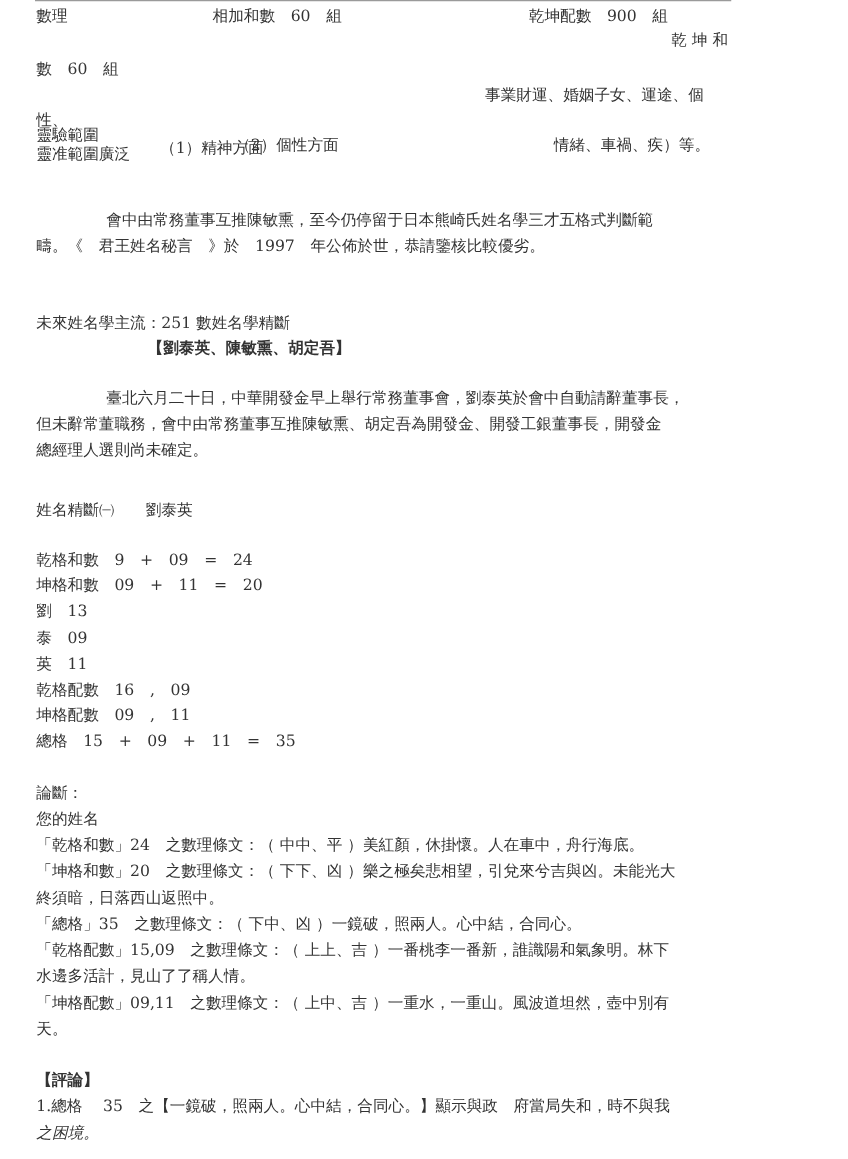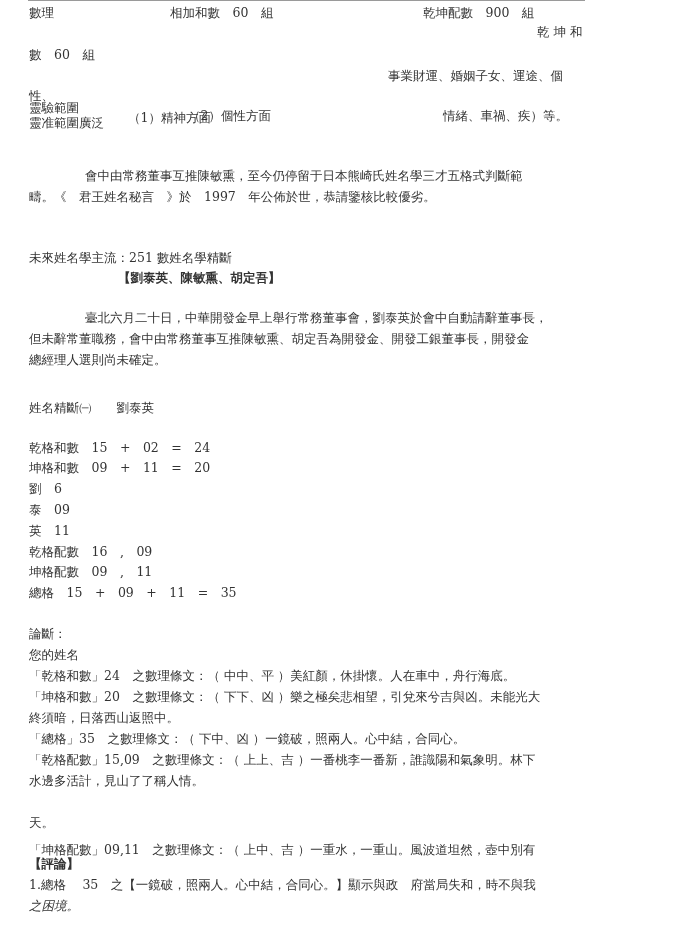--- a/index.html
+++ b/index.html
@@ -38,35 +38,35 @@
 <div class="ln" style="left:29px; top:189px;">疇。《　君王姓名秘言　》於　1997　年公佈於世，恭請鑒核比較優劣。</div>
 
 <div class="ln" style="left:29px; top:250px;">未來姓名學主流：251 數姓名學精斷</div>
 <div class="ln bold" style="left:118px; top:270px;">【劉泰英、陳敏熏、胡定吾】</div>
 
 <div class="ln" style="left:85px; top:310px;">臺北六月二十日，中華開發金早上舉行常務董事會，劉泰英於會中自動請辭董事長，</div>
 <div class="ln" style="left:29px; top:331px;">但未辭常董職務，會中由常務董事互推陳敏熏、胡定吾為開發金、開發工銀董事長，開發金</div>
 <div class="ln" style="left:29px; top:352px;">總經理人選則尚未確定。</div>
 
 <div class="ln" style="left:29px; top:400px;">姓名精斷㈠　　劉泰英</div>
-<div class="ln" style="left:29px; top:440px;">乾格和數　15　+　02　=　24</div>
+<div class="ln" style="left:29px; top:440px;">乾格和數　9　+　09　=　24</div>
 <div class="ln" style="left:29px; top:460px;">坤格和數　09　+　11　=　20</div>
-<div class="ln" style="left:29px; top:481px;">劉　6</div>
+<div class="ln" style="left:29px; top:481px;">劉　13</div>
 <div class="ln" style="left:29px; top:502px;">泰　09</div>
 <div class="ln" style="left:29px; top:523px;text-align:right;">英　11</div>
 <div class="ln" style="left:29px; top:544px;">乾格配數　16　,　09</div>
 <div class="ln" style="left:29px; top:564px;">坤格配數　09　,　11</div>
 <div class="ln" style="left:29px; top:585px;">總格　15　+　09　+　11　=　35</div>
 
 <div class="ln" style="left:29px; top:626px;">論斷：</div>
 <div class="ln" style="left:29px; top:647px;">您的姓名</div>
 <div class="ln" style="left:29px; top:668px;">「乾格和數」24　之數理條文：（ 中中、平 ）美紅顏，休掛懷。人在車中，舟行海底。</div>
 <div class="ln" style="left:29px; top:689px;">「坤格和數」20　之數理條文：（ 下下、凶 ）樂之極矣悲相望，引兌來兮吉與凶。未能光大</div>
 <div class="ln" style="left:29px; top:710px;">終須暗，日落西山返照中。</div>
 <div class="ln" style="left:29px; top:731px;">「總格」35　之數理條文：（ 下中、凶 ）一鏡破，照兩人。心中結，合同心。</div>
 <div class="ln" style="left:29px; top:752px;">「乾格配數」15,09　之數理條文：（ 上上、吉 ）一番桃李一番新，誰識陽和氣象明。林下</div>
 <div class="ln" style="left:29px; top:773px;">水邊多活計，見山了了稱人情。</div>
-<div class="ln" style="left:29px; top:794px;margin-top:48px;">「坤格配數」09,11　之數理條文：（ 上中、吉 ）一重水，一重山。風波道坦然，壺中別有</div>
+<div class="ln" style="left:29px; top:794px;">「坤格配數」09,11　之數理條文：（ 上中、吉 ）一重水，一重山。風波道坦然，壺中別有</div>
 <div class="ln" style="left:29px; top:815px;">天。</div>
 
 <div class="ln bold" style="left:29px; top:856px;">【評論】</div>
 <div class="ln" style="left:29px; top:877px;">1.總格　 35　之【一鏡破，照兩人。心中結，合同心。】顯示與政　府當局失和，時不與我</div>
 <div class="ln" style="left:29px; top:898px;font-style:italic;">之困境。</div>
 
 </body></html>

